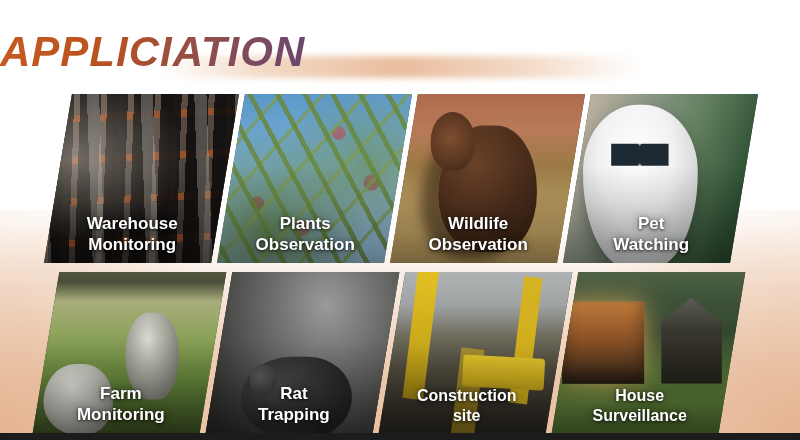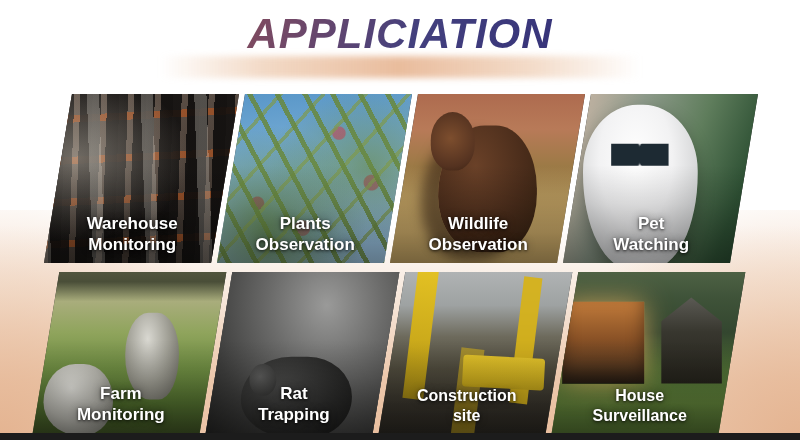--- a/index.html
+++ b/index.html
@@ -68,22 +68,22 @@
       rgba(255,255,255,0) 0%,
       rgba(232,186,150,0.55) 22%,
       rgba(226,166,124,0.75) 50%,
       rgba(232,186,150,0.5) 78%,
       rgba(255,255,255,0) 100%);
     filter: blur(3px);
   }
   .title {
     position: absolute;
     left: 0; right: 0;
-    top: 13px;
-    text-align: center;
+    top: 31px;
+    text-align: left;
     font-size: 42px;
     font-weight: bold;
     font-style: italic;
     letter-spacing: 1px;
     line-height: 1;
     background: linear-gradient(115deg,
       #c85a20 0%,
       #b8521f 14%,
       #7a4a63 33%,
       #43407e 52%,

